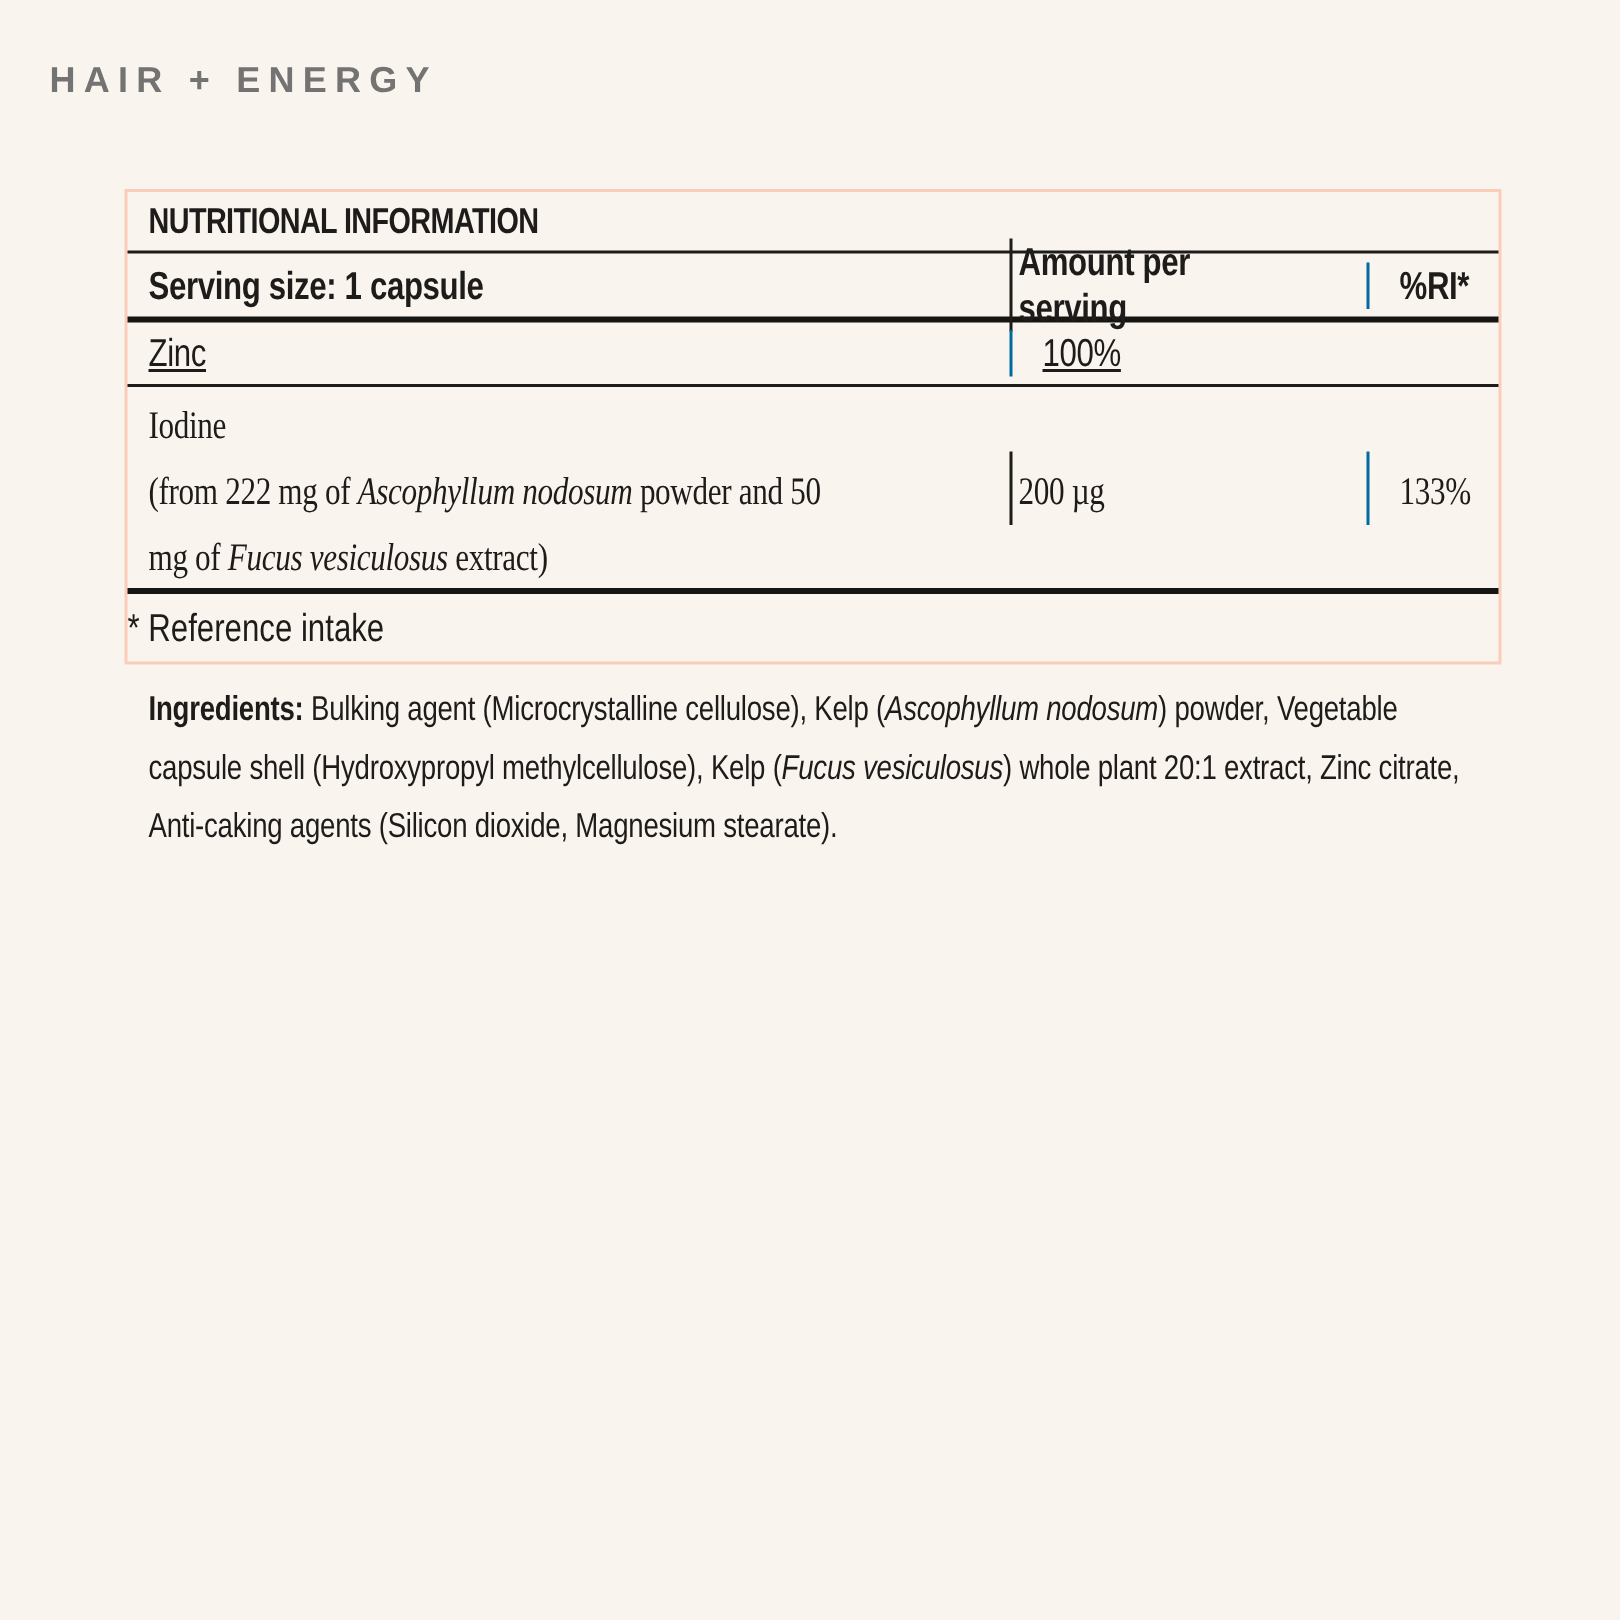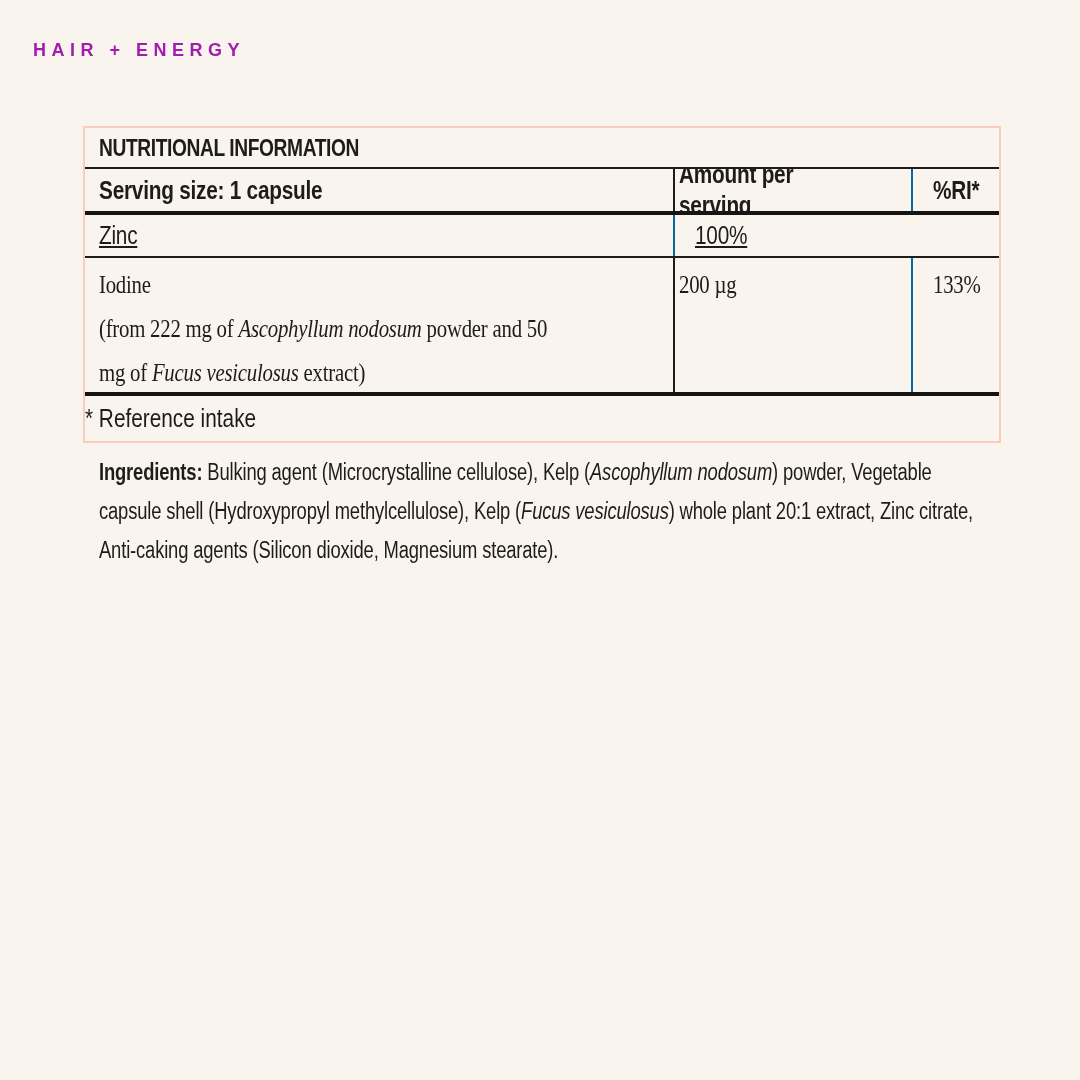--- a/index.html
+++ b/index.html
@@ -14,24 +14,24 @@
     color: #1d1c1a;
     position: relative;
     overflow: hidden;
   }
 
   
   .brand {
     position: absolute;
     left: 33px;
     top: 40px;
-    font-size: 18px;
+    font-size: 24px;
     font-weight: bold;
     letter-spacing: 5.5px;
-    color: #a21caf;
+    color: #737373;
   }
 
   
   .cx {
     display: block;
     width: 125%;
     transform: scaleX(0.8);
     transform-origin: 0 50%;
   }
 
@@ -52,20 +52,21 @@
     display: flex;
     align-items: center;
     padding-left: 14px;
     font-size: 24px;
     font-weight: bold;
     letter-spacing: -0.5px;
   }
   .t-row {
     display: flex;
     box-sizing: border-box;
+    align-items: center;
   }
   .t-head {
     height: 46px;
     border-bottom: 4px solid #151513;
     font-weight: bold;
   }
   .t-zinc {
     height: 43px;
     border-bottom: 2px solid #1d1c1a;
     text-decoration: underline;

